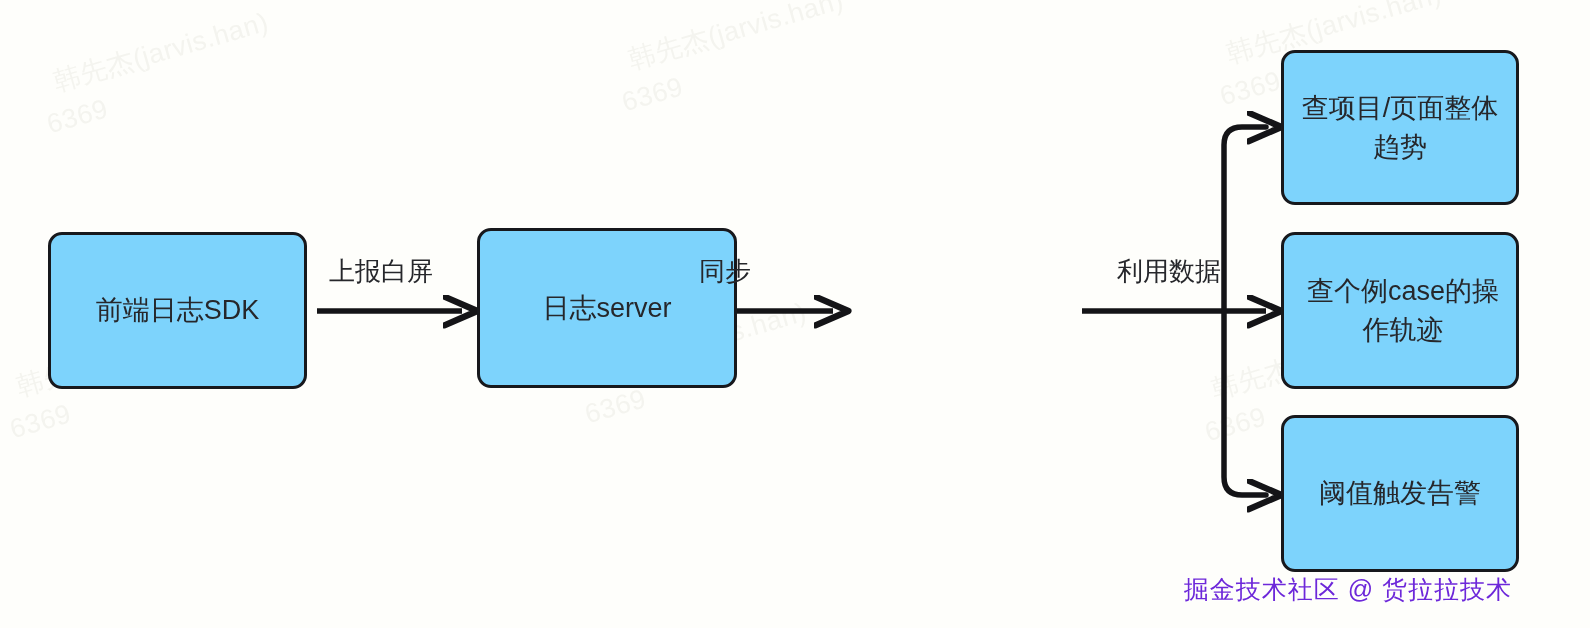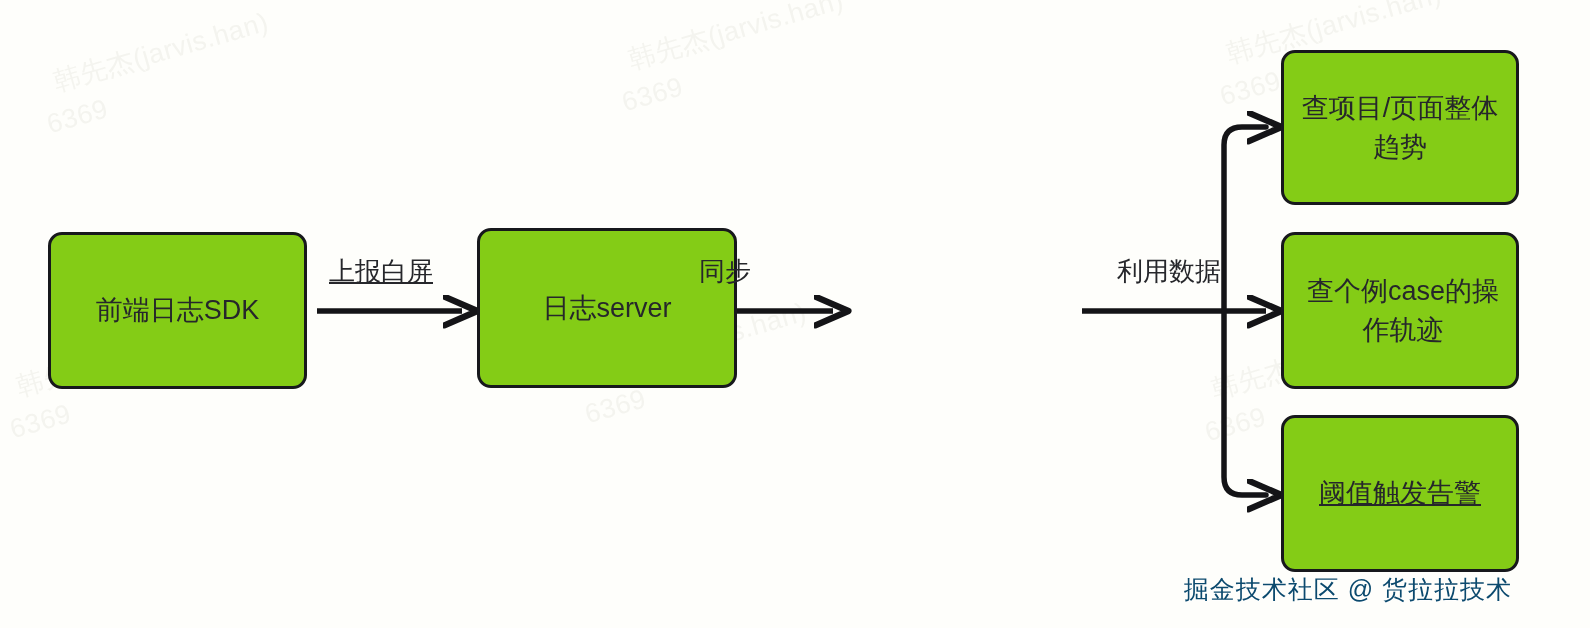--- a/index.html
+++ b/index.html
@@ -33,21 +33,21 @@
     white-space: pre;
     letter-spacing: 0.5px;
     user-select: none;
   }
   .wm .wm-num { display: block; padding-left: 30px; }
 
   
   .node {
     position: absolute;
     box-sizing: border-box;
-    background: #84cc16;
+    background: #7dd3fc;
     border: 3px solid #17181c;
     border-radius: 14px;
     display: flex;
     align-items: center;
     justify-content: center;
     text-align: center;
     color: #26272b;
     font-size: 27px;
     line-height: 1.42;
     z-index: 3;
@@ -73,21 +73,21 @@
     white-space: nowrap;
     z-index: 4;
   }
 
   
   .credit {
     position: absolute;
     right: 78px;
     bottom: 22px;
     font-size: 25px;
-    color: #0c4a6e;
+    color: #6d28d9;
     letter-spacing: 1px;
     white-space: nowrap;
     z-index: 5;
     text-shadow: 0 1px 0 #ffffff;
   }
 </style>
 </head>
 <body>
 
 <div id="canvas">
@@ -126,40 +126,40 @@
 
     <path d="M1082,311 L1224,311" fill="none" stroke="#141417" stroke-width="5.5"></path>
 
     <path d="M1224,311 L1224,145 Q1224,127 1242,127 L1266,127" fill="none" stroke="#141417" stroke-width="5.5" stroke-linecap="round" marker-end="url(#ah)"></path>
 
     <path d="M1224,311 L1266,311" fill="none" stroke="#141417" stroke-width="5.5" marker-end="url(#ah)"></path>
 
     <path d="M1224,311 L1224,477 Q1224,495 1242,495 L1266,495" fill="none" stroke="#141417" stroke-width="5.5" stroke-linecap="round" marker-end="url(#ah)"></path>
   </svg>
 
-  <div class="edge-label" style="left:329px; top:258px;text-decoration:underline;">上报白屏</div>
+  <div class="edge-label" style="left:329px; top:258px;">上报白屏</div>
   <div class="edge-label" style="left:699px; top:258px;">同步</div>
   <div class="edge-label" style="left:1085px; top:258px;margin-left:32px;">利用数据</div>
 
   <div class="node" style="left:48px; top:232px; width:259px; height:157px;">
     <span>前端日志SDK</span>
   </div>
 
   <div class="node" style="left:477px; top:228px; width:260px; height:160px;">
     <span>日志server</span>
   </div>
 
 
   <div class="node" style="left:1281px; top:50px; width:238px; height:155px;">
     <span>查项目/页面整体<br>趋势</span>
   </div>
 
   <div class="node" style="left:1281px; top:232px; width:238px; height:157px;padding-left:6px;">
     <span>查个例case的操<br>作轨迹</span>
   </div>
 
-  <div class="node" style="left:1281px; top:415px; width:238px; height:157px;text-decoration:underline;">
+  <div class="node" style="left:1281px; top:415px; width:238px; height:157px;">
     <span>阈值触发告警</span>
   </div>
 
   <div class="credit">掘金技术社区 @ 货拉拉技术</div>
 
 </div>
 
 </body></html>

